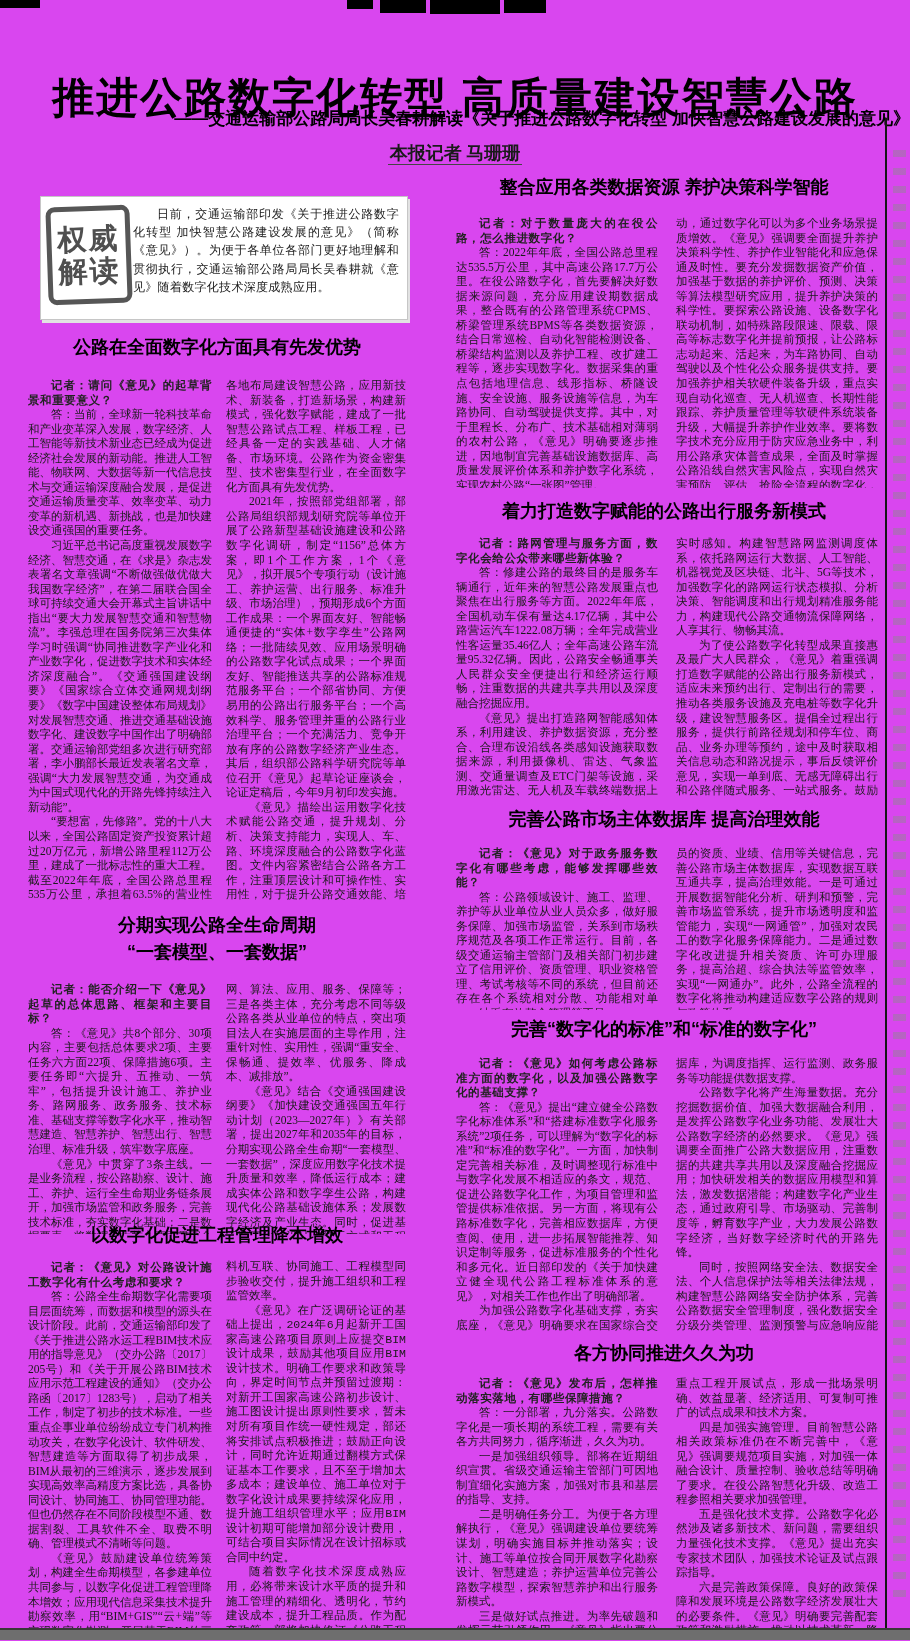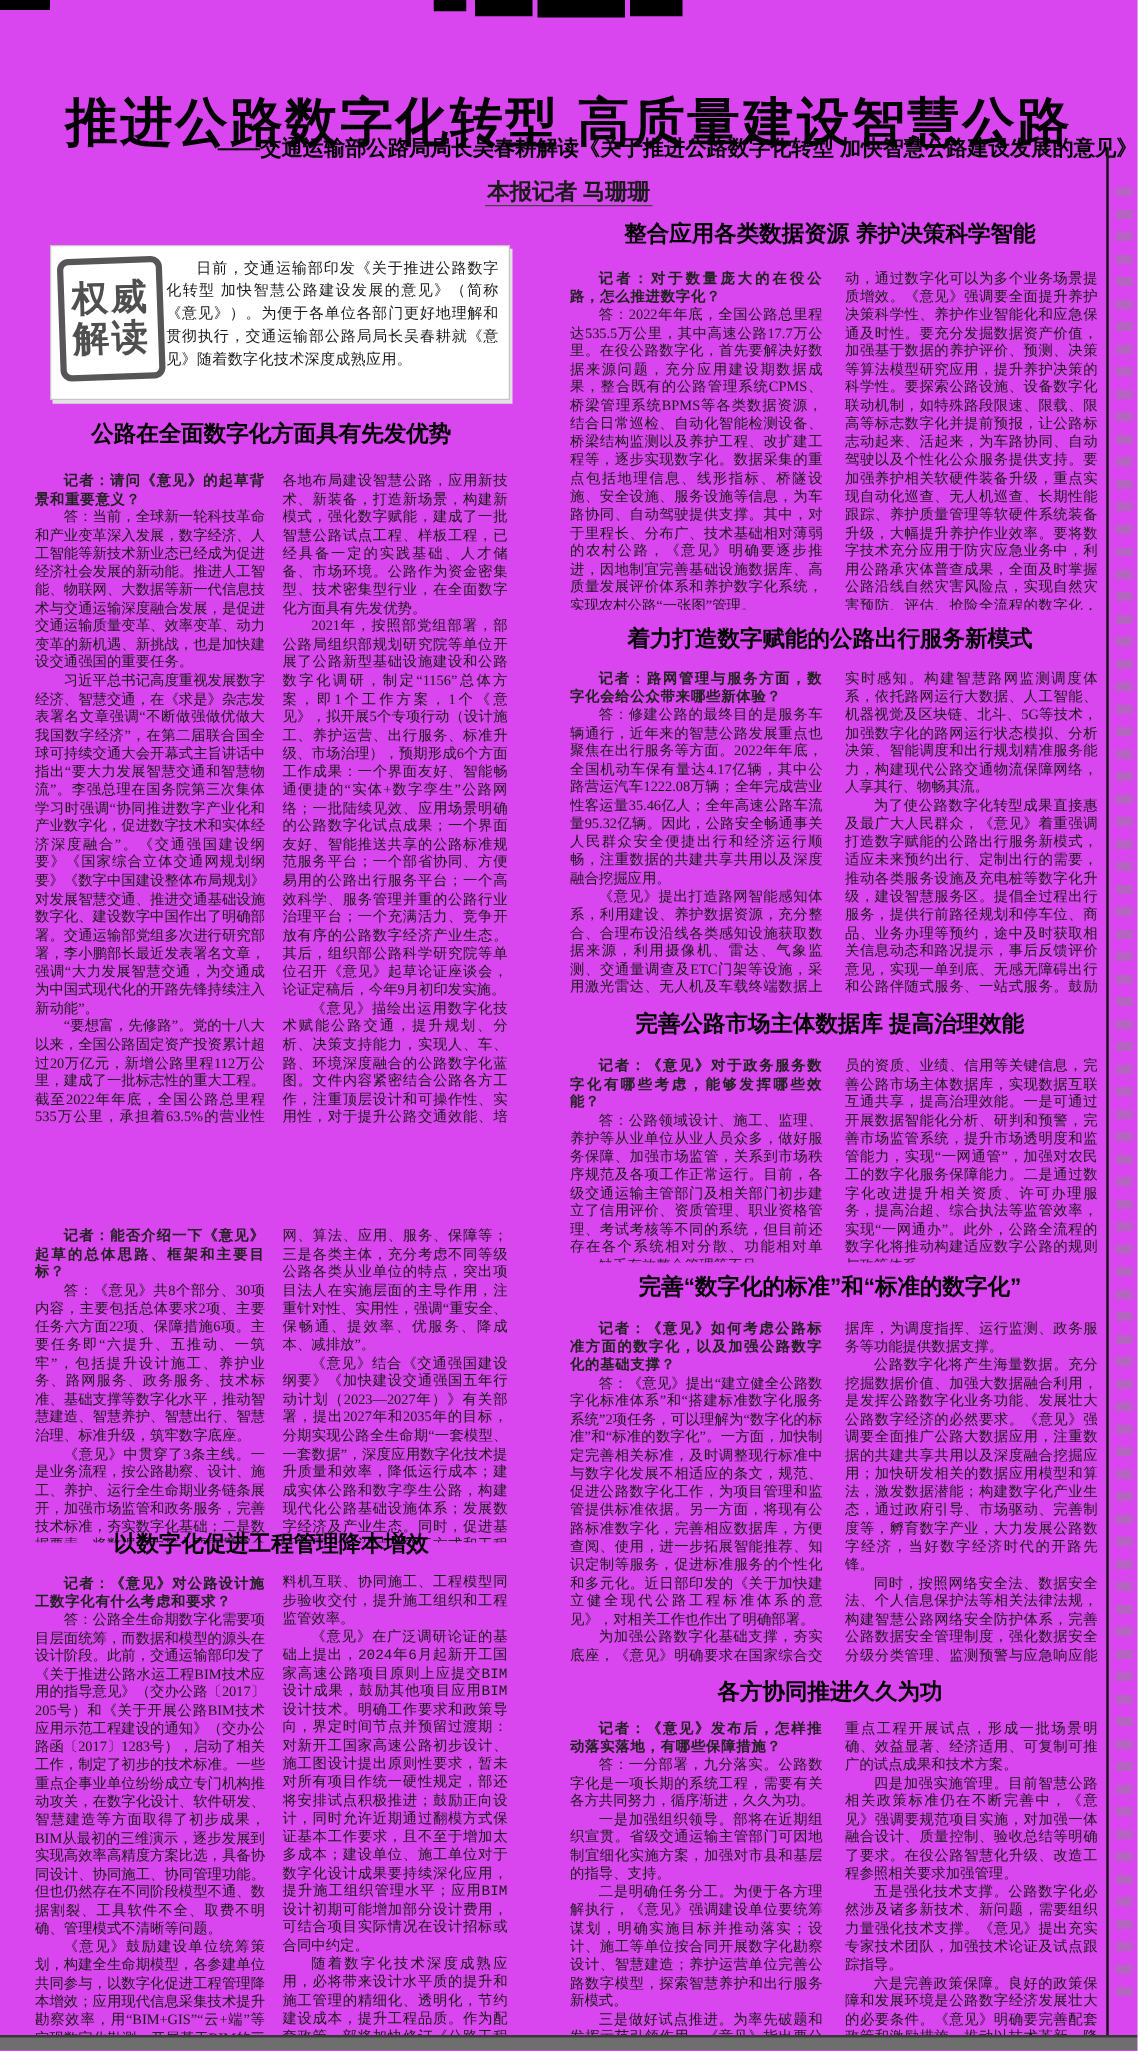--- a/index.html
+++ b/index.html
@@ -100,20 +100,22 @@
       </div>
     <div class="colblock cA2">
         <p class="c">各地布局建设智慧公路，应用新技术、新装备，打造新场景，构建新模式，强化数字赋能，建成了一批智慧公路试点工程、样板工程，已经具备一定的实践基础、人才储备、市场环境。公路作为资金密集型、技术密集型行业，在全面数字化方面具有先发优势。</p>
         <p class="p">2021年，按照部党组部署，部公路局组织部规划研究院等单位开展了公路新型基础设施建设和公路数字化调研，制定“1156”总体方案，即1个工作方案，1个《意见》，拟开展5个专项行动（设计施工、养护运营、出行服务、标准升级、市场治理），预期形成6个方面工作成果：一个界面友好、智能畅通便捷的“实体+数字孪生”公路网络；一批陆续见效、应用场景明确的公路数字化试点成果；一个界面友好、智能推送共享的公路标准规范服务平台；一个部省协同、方便易用的公路出行服务平台；一个高效科学、服务管理并重的公路行业治理平台；一个充满活力、竞争开放有序的公路数字经济产业生态。其后，组织部公路科学研究院等单位召开《意见》起草论证座谈会，论证定稿后，今年9月初印发实施。</p>
         <p class="p">《意见》描绘出运用数字化技术赋能公路交通，提升规划、分析、决策支持能力，实现人、车、路、环境深度融合的公路数字化蓝图。文件内容紧密结合公路各方工作，注重顶层设计和可操作性、实用性，对于提升公路交通效能、培育新业态、发展新经济、增强新动能意义重大，公路数字化及智慧公路建设前景广阔。可以预见，在不久的将来，高度数字化的公路网络将成为新发展格局中的一条条黄金通道，万亿级别的公路数字经济产业蓬勃涌现，为推进中国式现代化注入交通新动能。</p>
       </div>
   </div>
 
   <div>
     <h2 class="sec-title tB">
+        <div>分期实现公路全生命周期</div>
+        <div>“一套模型、一套数据”</div>
       </h2>
     <div class="colblock cB1">
         <p class="q">记者：能否介绍一下《意见》起草的总体思路、框架和主要目标？</p>
         <p class="p">答：《意见》共8个部分、30项内容，主要包括总体要求2项、主要任务六方面22项、保障措施6项。主要任务即“六提升、五推动、一筑牢”，包括提升设计施工、养护业务、路网服务、政务服务、技术标准、基础支撑等数字化水平，推动智慧建造、智慧养护、智慧出行、智慧治理、标准升级，筑牢数字底座。</p>
         <p class="p">《意见》中贯穿了3条主线。一是业务流程，按公路勘察、设计、施工、养护、运行全生命期业务链条展开，加强市场监管和政务服务，完善技术标准，夯实数字化基础；二是数据要素，将数据作为核心要素贯穿全文，包括数据的生成、获取、汇总、联</p>
       </div>
     <div class="colblock cB2">
         <p class="c">网、算法、应用、服务、保障等；三是各类主体，充分考虑不同等级公路各类从业单位的特点，突出项目法人在实施层面的主导作用，注重针对性、实用性，强调“重安全、保畅通、提效率、优服务、降成本、减排放”。</p>
         <p class="p">《意见》结合《交通强国建设纲要》《加快建设交通强国五年行动计划（2023—2027年）》有关部署，提出2027年和2035年的目标，分期实现公路全生命期“一套模型、一套数据”，深度应用数字化技术提升质量和效率，降低运行成本；建成实体公路和数字孪生公路，构建现代化公路基础设施体系；发展数字经济及产业生态。同时，促进基于数字化的设计、施工方式和工程管理模式变革，以及相关业务流程再造、规则重塑、制度变革。</p>
       </div>

